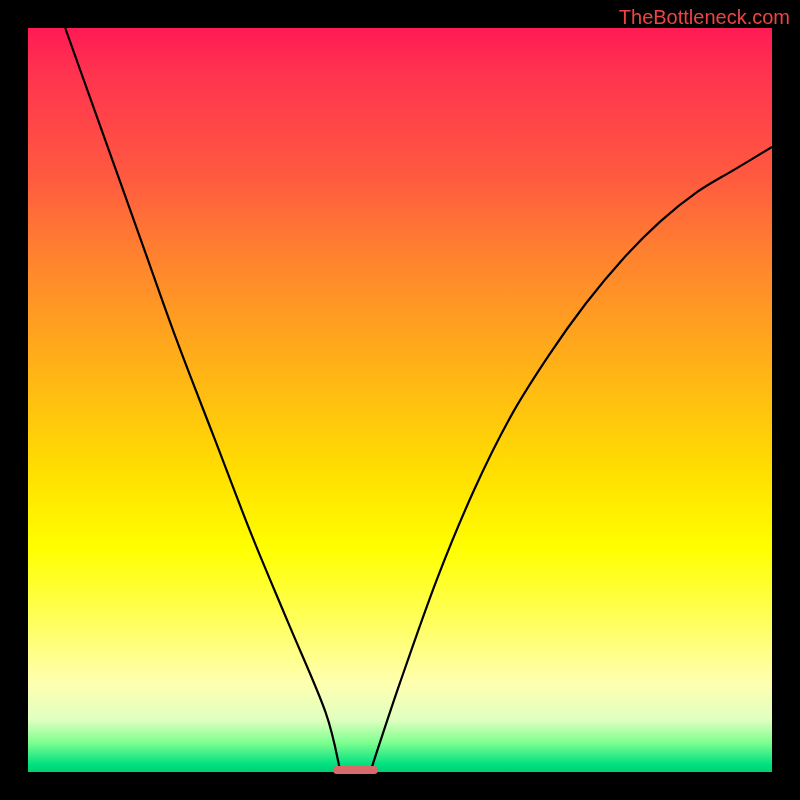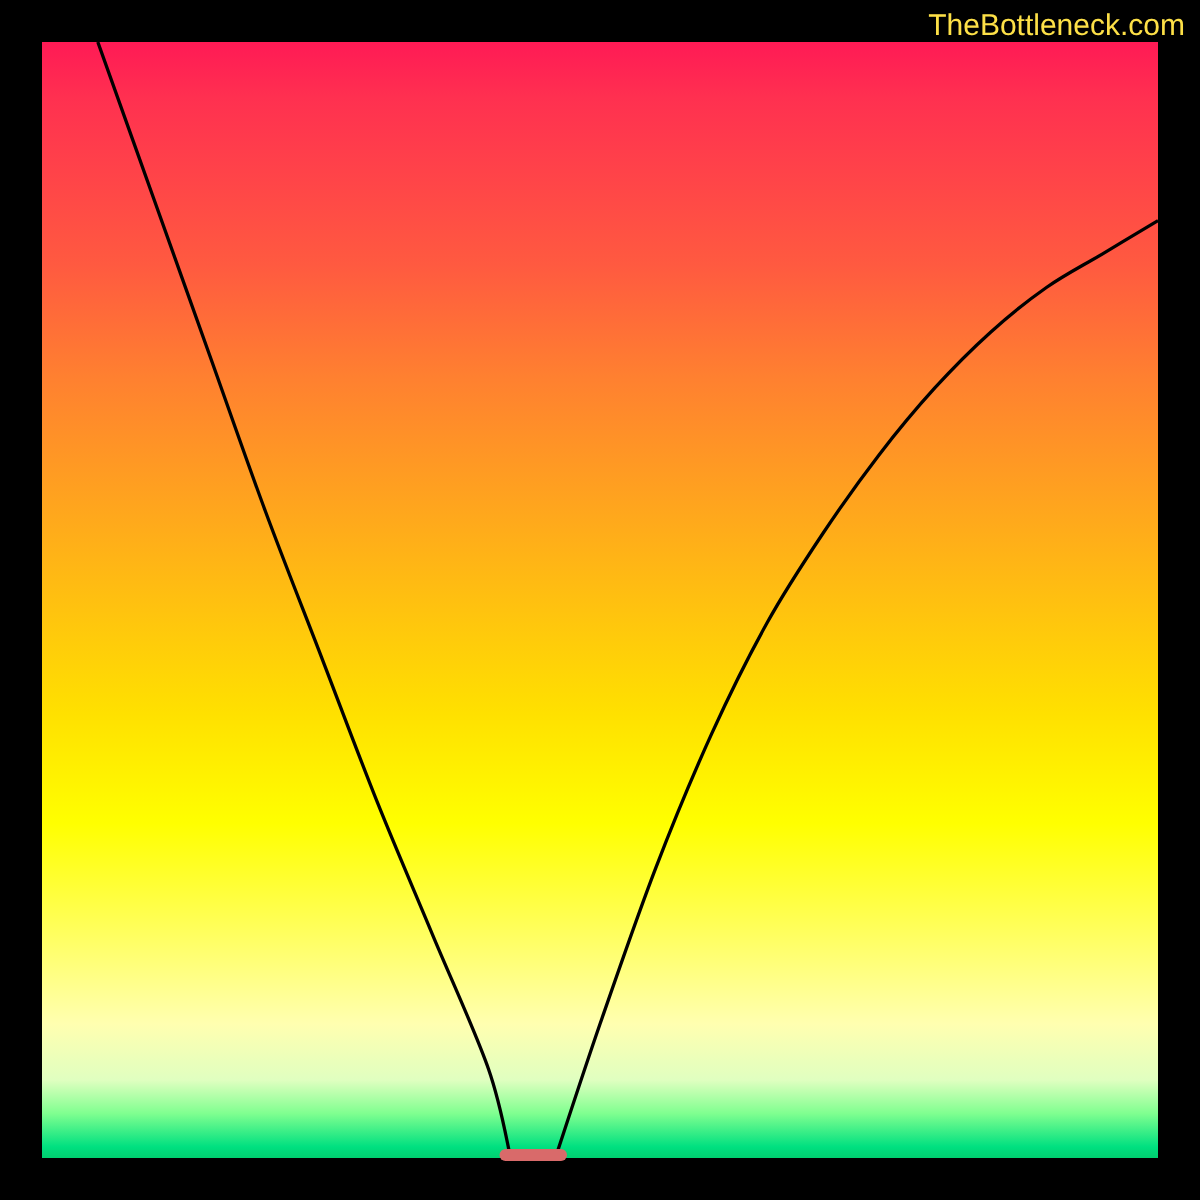--- a/index.html
+++ b/index.html
@@ -14,21 +14,21 @@
   .container {
     width: 800px;
     height: 800px;
     position: relative;
     background: #000;
   }
   .watermark {
     position: absolute;
     top: 6px;
     right: 10px;
-    color: #fde047;
+    color: #ef4444;
     font-size: 20px;
     font-weight: 500;
     z-index: 10;
   }
   .plot-area {
     position: absolute;
     left: 28px;
     top: 28px;
     width: 744px;
     height: 744px;

